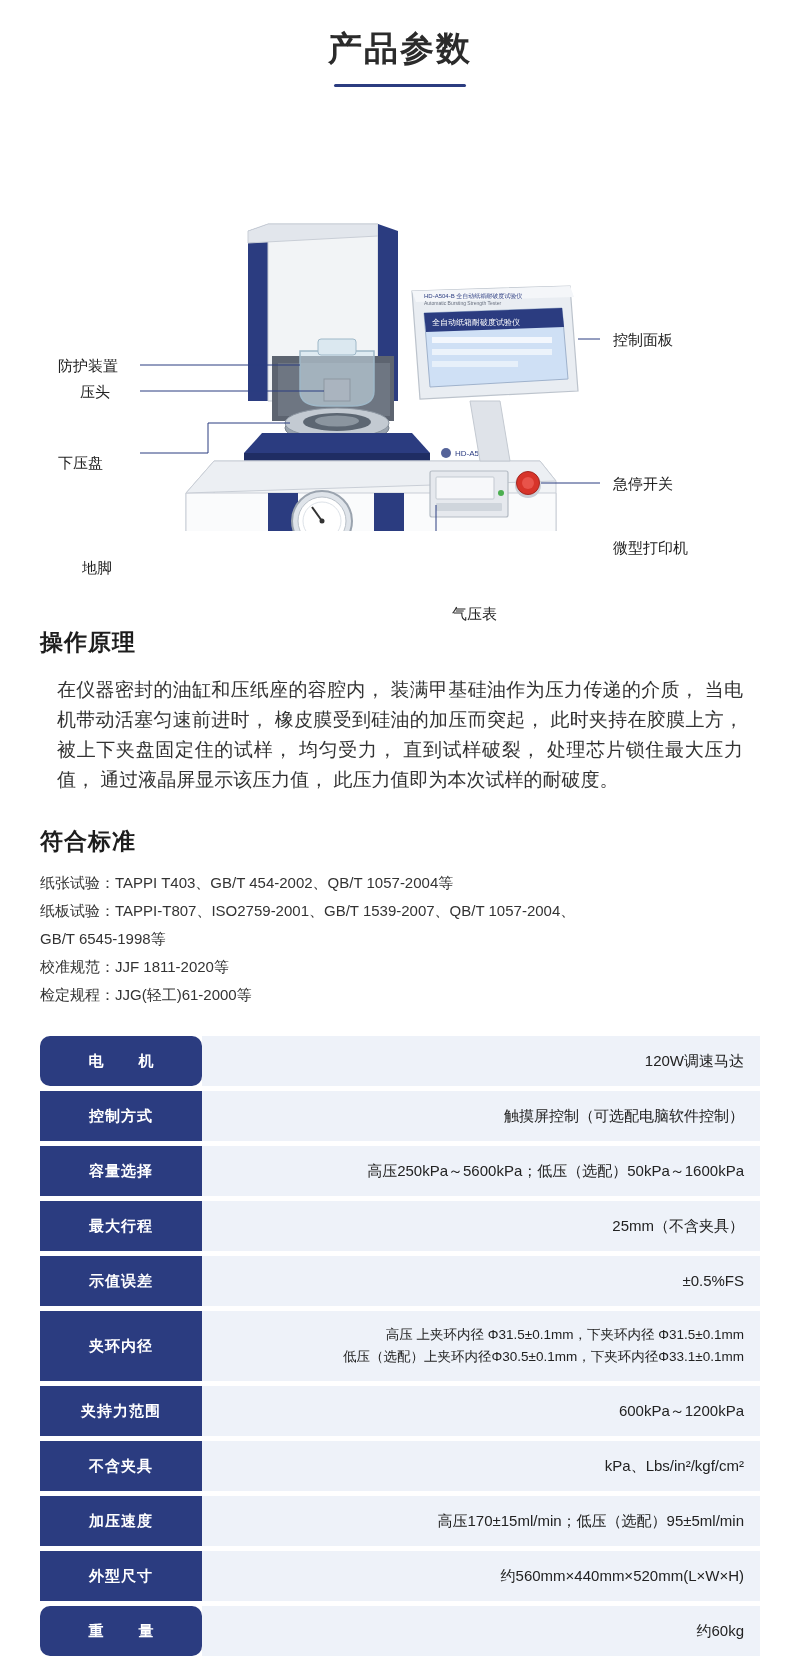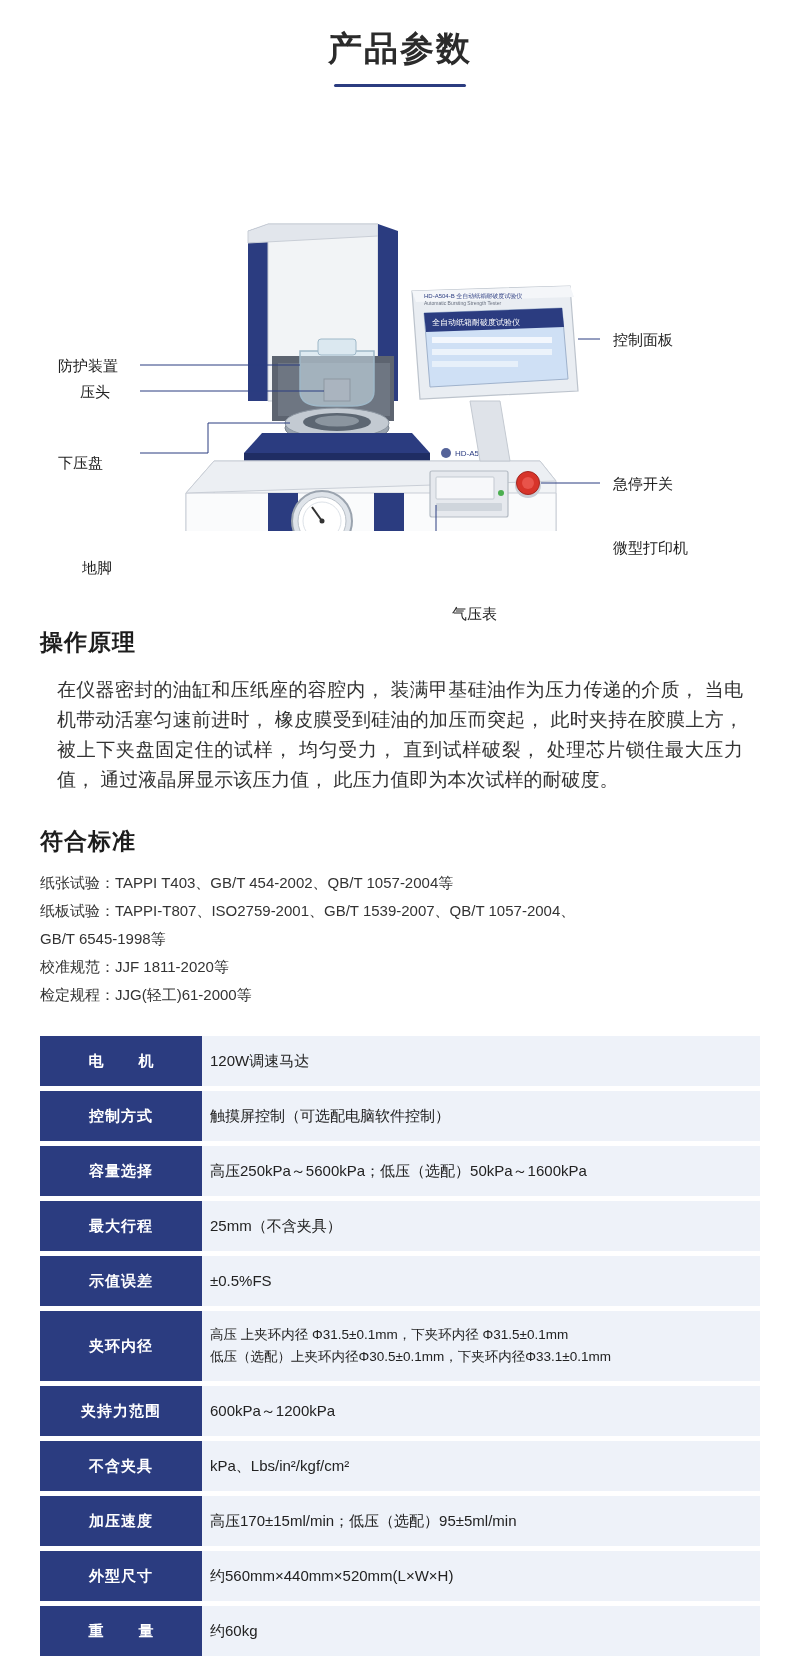--- a/index.html
+++ b/index.html
@@ -97,27 +97,29 @@
     color: #ffffff;
     font-size: 15px;
     font-weight: bold;
     text-align: center;
     padding: 13px 6px;
     letter-spacing: 1px;
   }
   .spec-label.wide-space {
     letter-spacing: 10px;
     text-indent: 10px;
+    border-radius: 10px;
   }
   .spec-value {
     background: #eef2f9;
     color: #222;
     font-size: 15px;
-    padding: 13px 8px;
+    padding: 13px 16px;
     line-height: 24px;
+    text-align: right;
   }
   .spec-value.small {
     font-size: 13.5px;
     line-height: 22px;
   }
 </style>
 </head>
 <body>
 
 <div class="page">

